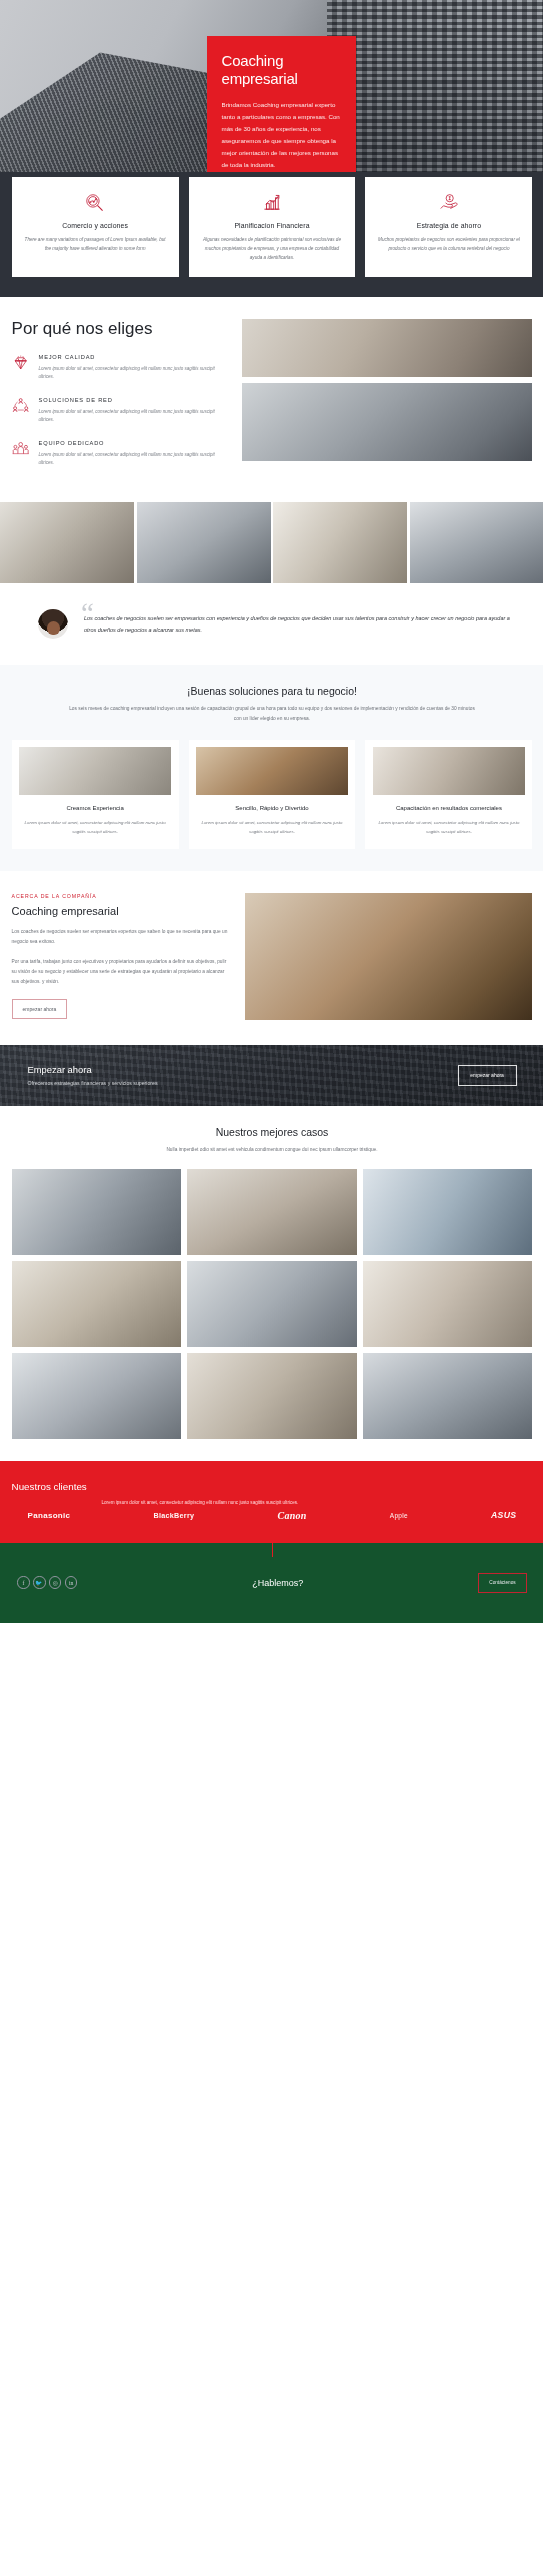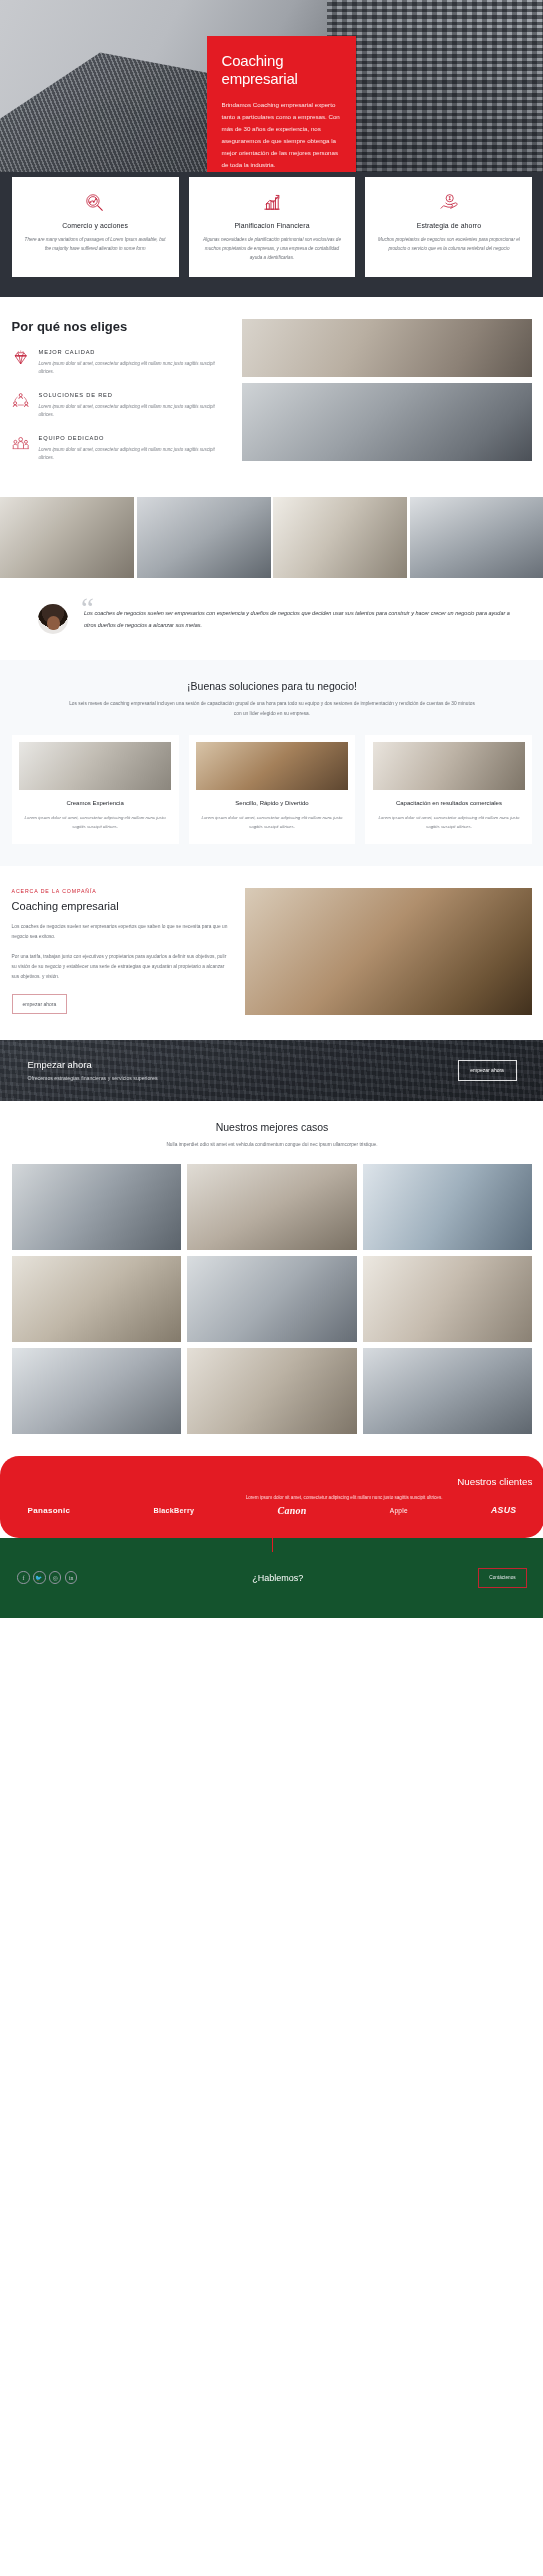--- a/index.html
+++ b/index.html
@@ -112,21 +112,21 @@
     min-height: 93px;
   }
   .feat-icon { height: 25px; display: flex; align-items: center; justify-content: center; margin-bottom: 7.2px; }
   .feat-icon svg { display: block; }
   .feat-title { font-size: 6.9px; color: #23262c; margin-bottom: 6.5px; letter-spacing: 0.1px; }
   .feat-desc { font-size: 4.6px; line-height: 1.95; color: #6d7178; font-style: italic; }
 
   
   .why { background: #fff; padding: 22px 11.6px 19px; display: flex; gap: 13px; }
   .why-left { width: 217px; }
-  .why-heading { font-size: 13px; font-weight: 700; color: #23262c; margin-bottom: 14.5px; }
+  .why-heading { font-size: 17px; font-weight: 400; color: #23262c; margin-bottom: 14.5px; }
   .why-item { display: flex; gap: 8px; margin-bottom: 14.5px; }
   .why-ico { width: 19px; flex: 0 0 19px; padding-top: 0.7px; }
   .why-ico svg { display: block; }
   .why-it-title { font-size: 5.7px; letter-spacing: 0.8px; color: #2b2e34; margin-bottom: 5px; }
   .why-it-desc { font-size: 4.5px; line-height: 1.95; color: #7a7e85; font-style: italic; }
   .why-right { flex: 1; display: flex; flex-direction: column; gap: 5.8px; }
   .why-img-a { height: 58px; background: linear-gradient(120deg,#d9d4cc,#b9afa2 40%,#8c8176 75%,#625a52); position: relative; }
   .why-img-b { height: 78px; background: linear-gradient(140deg,#cfd3d6,#9aa0a6 45%,#6c7279 80%,#4b5057); position: relative; }
 
   
@@ -207,21 +207,21 @@
   .c2 { background: linear-gradient(150deg,#e0dcd5,#b7ada0 50%,#7a7164); }
   .c3 { background: linear-gradient(120deg,#dde4ea,#9fb0bd 50%,#5d6e7d); }
   .c4 { background: linear-gradient(140deg,#e6e2da,#c0b7a8 48%,#837a6b); }
   .c5 { background: linear-gradient(135deg,#d9dde0,#a4abb2 50%,#666d75); }
   .c6 { background: linear-gradient(125deg,#ece8e1,#c6bcaf 48%,#8a8174); }
   .c7 { background: linear-gradient(145deg,#dfe3e6,#a8aeb5 50%,#6a7178); }
   .c8 { background: linear-gradient(130deg,#e4dfd7,#bbb2a4 48%,#7e7568); }
   .c9 { background: linear-gradient(150deg,#d7dbdf,#9aa2aa 50%,#5e666e); }
 
   
-  .clients { background: #e31b23; padding: 20px 11.6px 22px; text-align: right; border-radius: 19px; }
+  .clients { background: #e31b23; padding: 20px 11.6px 22px; text-align: left; }
   .clients-h { color: #fff; font-size: 9.8px; font-weight: 400; }
   .clients-sub { color: #ffd9dc; font-size: 4.6px; line-height: 2; margin: 6.5px auto 0; max-width: 341px; }
   .logos { display: flex; align-items: center; justify-content: space-between; margin-top: 2px; padding: 0 16px; }
   .logo { color: #fff; font-size: 8px; letter-spacing: 0.3px; font-weight: 700; opacity: .97; display: flex; align-items: center; gap: 2.9px; }
   .logo.apple { font-size: 6.5px; font-weight: 400; }
   .logo.bb { font-size: 7.2px; }
   .logo.canon { font-family: "Liberation Serif", serif; font-size: 10px; font-style: italic; }
   .logo.asus { font-style: italic; font-size: 8.7px; }
 
   

